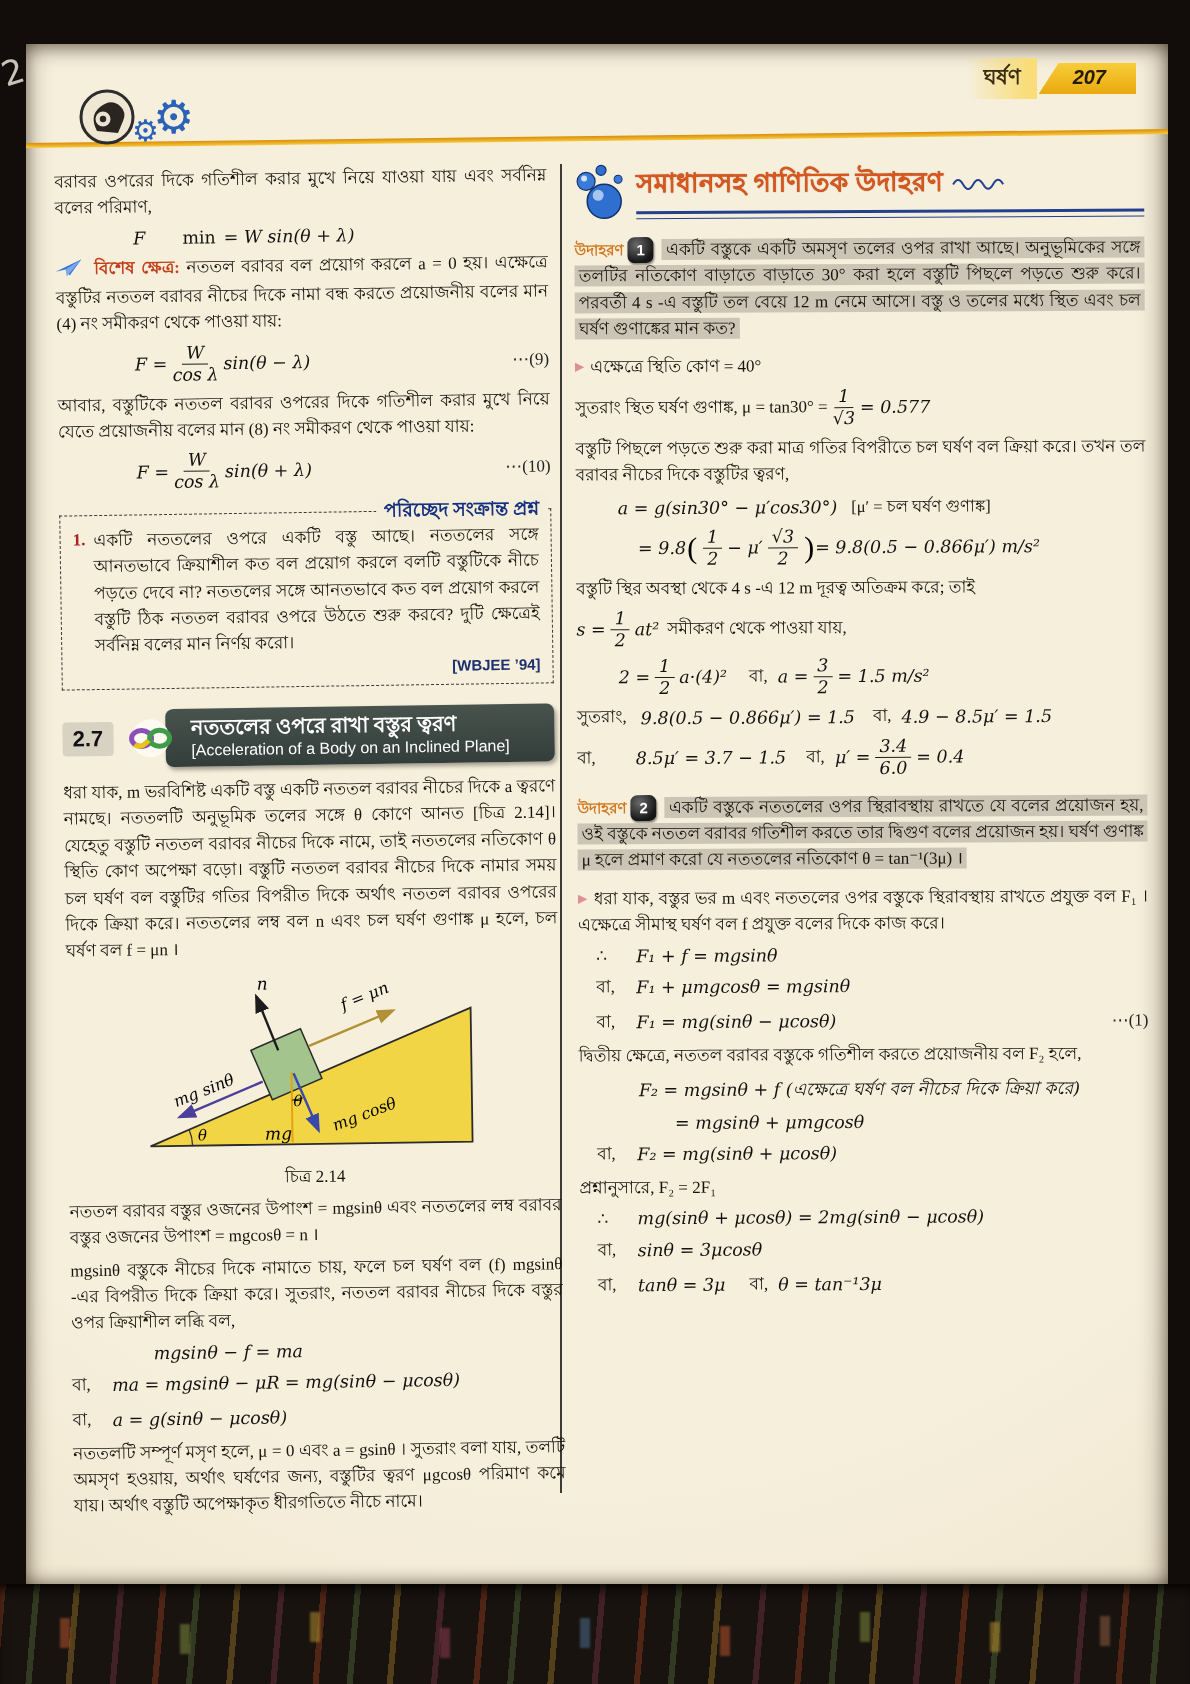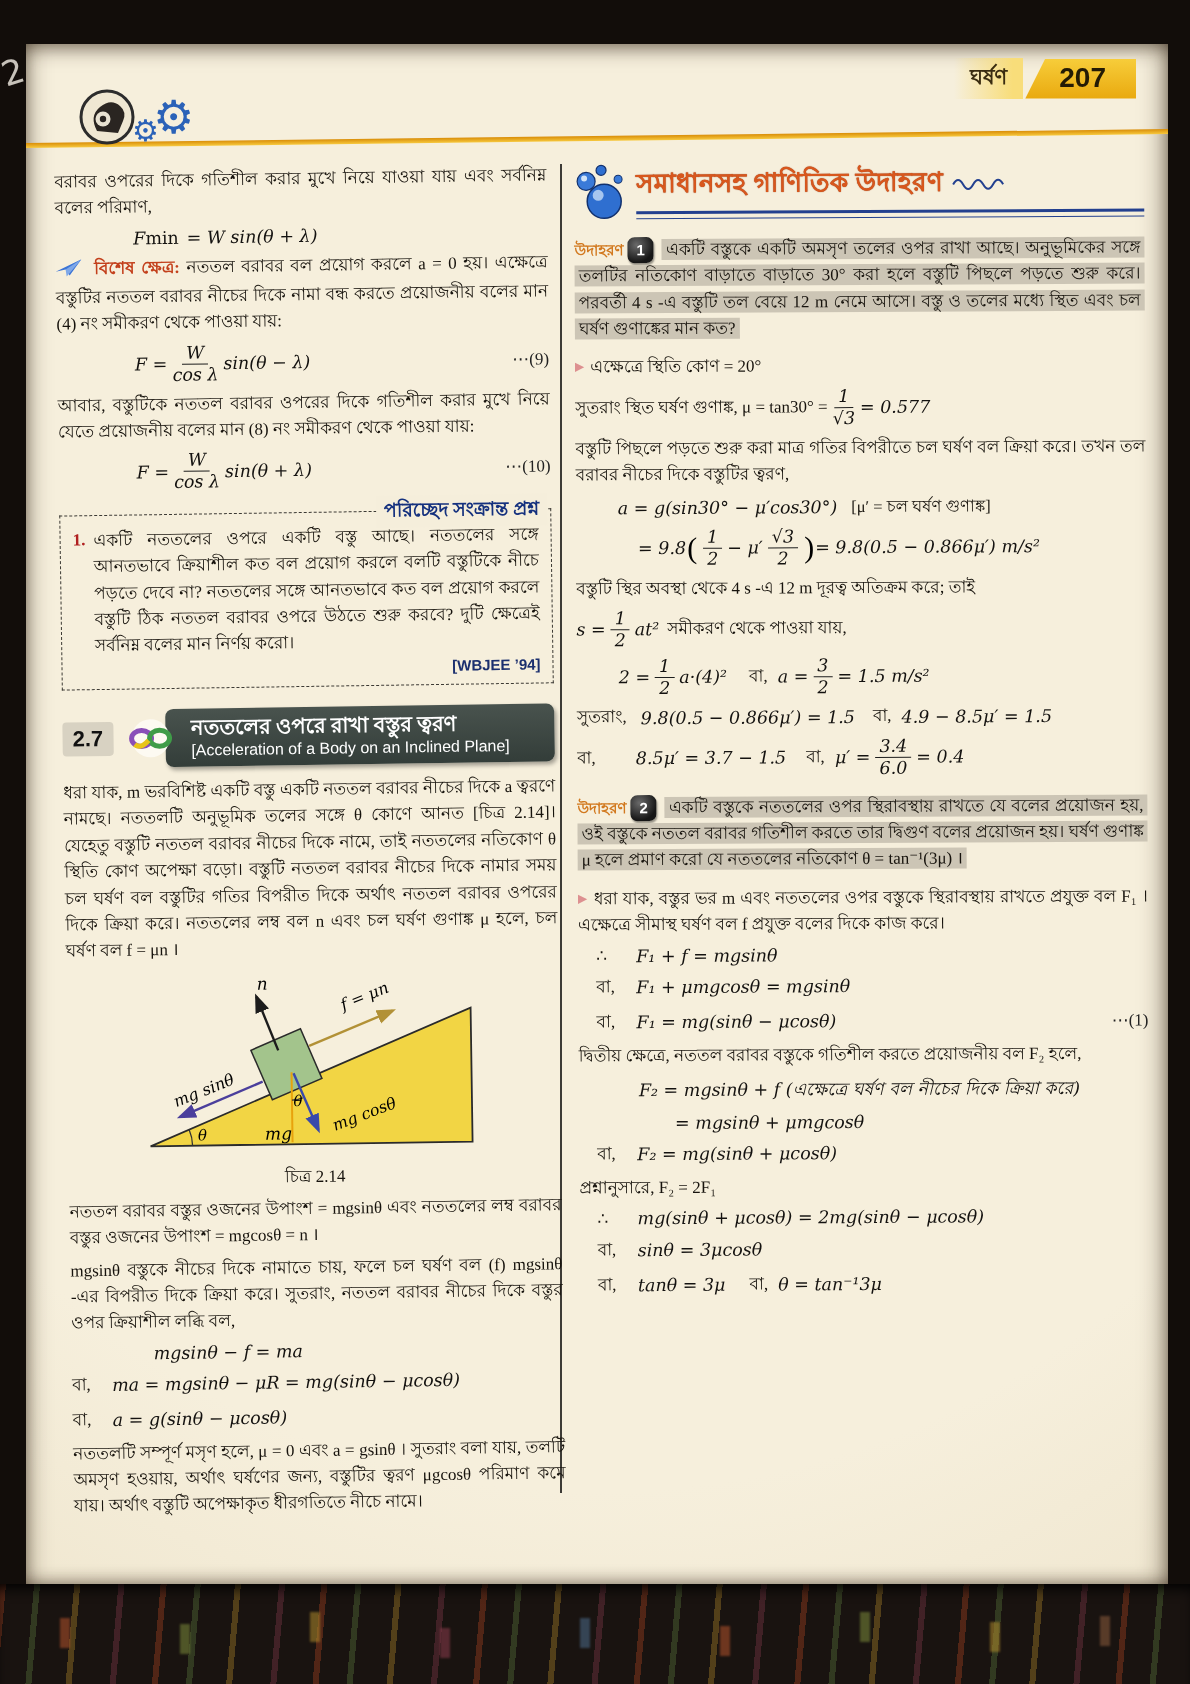--- a/index.html
+++ b/index.html
@@ -23,25 +23,25 @@
   }
   
   .page-top{position:relative;height:106px;}
   .deco-icons{position:absolute;left:24px;top:44px;display:flex;align-items:flex-end;z-index:3;}
   .gear-glyph{font-family:"DejaVu Sans",sans-serif;color:#2b62b8;line-height:1;}
   .gear-small{font-size:30px;margin-left:-4px;}
   .gear-big{font-size:46px;margin-left:-6px;margin-bottom:6px;}
   .chapter-head{position:absolute;right:8px;top:14px;display:flex;align-items:center;z-index:3;}
   .chapter-name{font-weight:bold;font-size:21px;color:#3a2c10;
     padding:3px 16px;background:linear-gradient(90deg,rgba(248,221,122,0) 0%,#f8dd7a 85%);}
-  .page-number{font-weight:bold;font-size:28px;color:#241b05;
+  .page-number{font-weight:bold;font-size:20px;color:#241b05;
     background:linear-gradient(180deg,#f7cd3a,#e9a90f);
     padding:3px 30px 5px 34px;margin-left:2px;
     clip-path:polygon(20px 0,100% 0,100% 100%,0 100%);
-    font-family:"Liberation Sans","DejaVu Sans",sans-serif;}
+    font-family:"Liberation Sans","DejaVu Sans",sans-serif;font-style:italic;}
   .yellow-rule{position:absolute;left:-28px;right:-24px;top:92px;height:5px;
     background:linear-gradient(180deg,#d98d08,#f7c93e);transform:rotate(-0.7deg);}
   
   .columns{display:flex;margin-top:10px;align-items:stretch;}
   .col-left{flex:0 0 492px;transform:rotate(-0.85deg);transform-origin:50% 0;}
   .col-divider{width:2px;background:#3d3b36;margin:4px 12px 30px 14px;}
   .col-right{flex:1;transform:rotate(-0.3deg);transform-origin:50% 0;}
   
   .bn{font-size:17px;line-height:1.55;color:#17130d;}
   p.bn{margin:6px 0;text-align:justify;}
@@ -49,21 +49,21 @@
   .up{font-style:normal;}
   .eq-line{display:flex;align-items:center;margin:7px 0;padding-left:42px;}
   .eq-line .pre{font-style:normal;font-size:17px;min-width:40px;color:#17130d;}
   .eq-center{padding-left:78px;}
   .eqtag{margin-left:auto;font-style:normal;font-size:17px;color:#222;}
   .frac{display:inline-flex;flex-direction:column;align-items:center;
     vertical-align:middle;line-height:1.08;margin:0 5px;text-align:center;}
   .frac .num{border-bottom:1.5px solid #1d1d1d;padding:0 4px 1px;}
   .frac .den{padding-top:1px;}
   .bigp{font-size:30px;font-style:normal;line-height:1;margin:0 1px;}
-  sub{font-size:12px;}
+  sub{font-size:12px;margin-left:37px;}
   
   .special-label{color:#c3401c;font-weight:bold;}
   .plane-icon{display:inline-block;vertical-align:-3px;margin-right:6px;}
   
   .qbox-wrap{position:relative;margin:22px 0 20px;}
   .qbox-title{position:absolute;top:-15px;right:4px;background:#f5eedb;
     color:#15317e;font-weight:bold;font-size:19px;padding:0 8px;z-index:2;}
   .qbox{border:1.7px dashed #3c3a34;padding:12px 12px 10px 10px;}
   .qbox-row{display:flex;}
   .qbox-num{color:#b02020;font-weight:bold;font-size:17px;margin:2px 8px 0 2px;}
@@ -289,21 +289,21 @@
           </div>
           <div class="title-rule"></div>
         </div>
       </div>
 
       <div class="ex-block bn">
         <span class="ex-label">উদাহরণ</span><span class="ex-badge">1</span><span class="highlight">একটি বস্তুকে একটি অমসৃণ তলের ওপর রাখা আছে। অনুভূমিকের সঙ্গে তলটির নতিকোণ বাড়াতে বাড়াতে 30° করা হলে বস্তুটি পিছলে পড়তে শুরু করে। পরবর্তী 4 s -এ বস্তুটি তল বেয়ে 12 m নেমে আসে। বস্তু ও তলের মধ্যে স্থিত এবং চল ঘর্ষণ গুণাঙ্কের মান কত?</span>
       </div>
 
       <p class="bn" style="margin-top:12px;">
-        <span class="sol-marker">▶</span><span>এক্ষেত্রে স্থিতি কোণ = 20°</span>
+        <span class="sol-marker">▶</span><span>এক্ষেত্রে স্থিতি কোণ = 40°</span>
       </p>
 
       <div class="eq-line" style="padding-left:0;">
         <span class="bn">সুতরাং স্থিত ঘর্ষণ গুণাঙ্ক, μ = tan30° =</span>
         <span class="frac m">
             <span class="num">1</span>
             <span class="den">√3</span>
           </span>
         <span class="m">= 0.577</span>
       </div>

